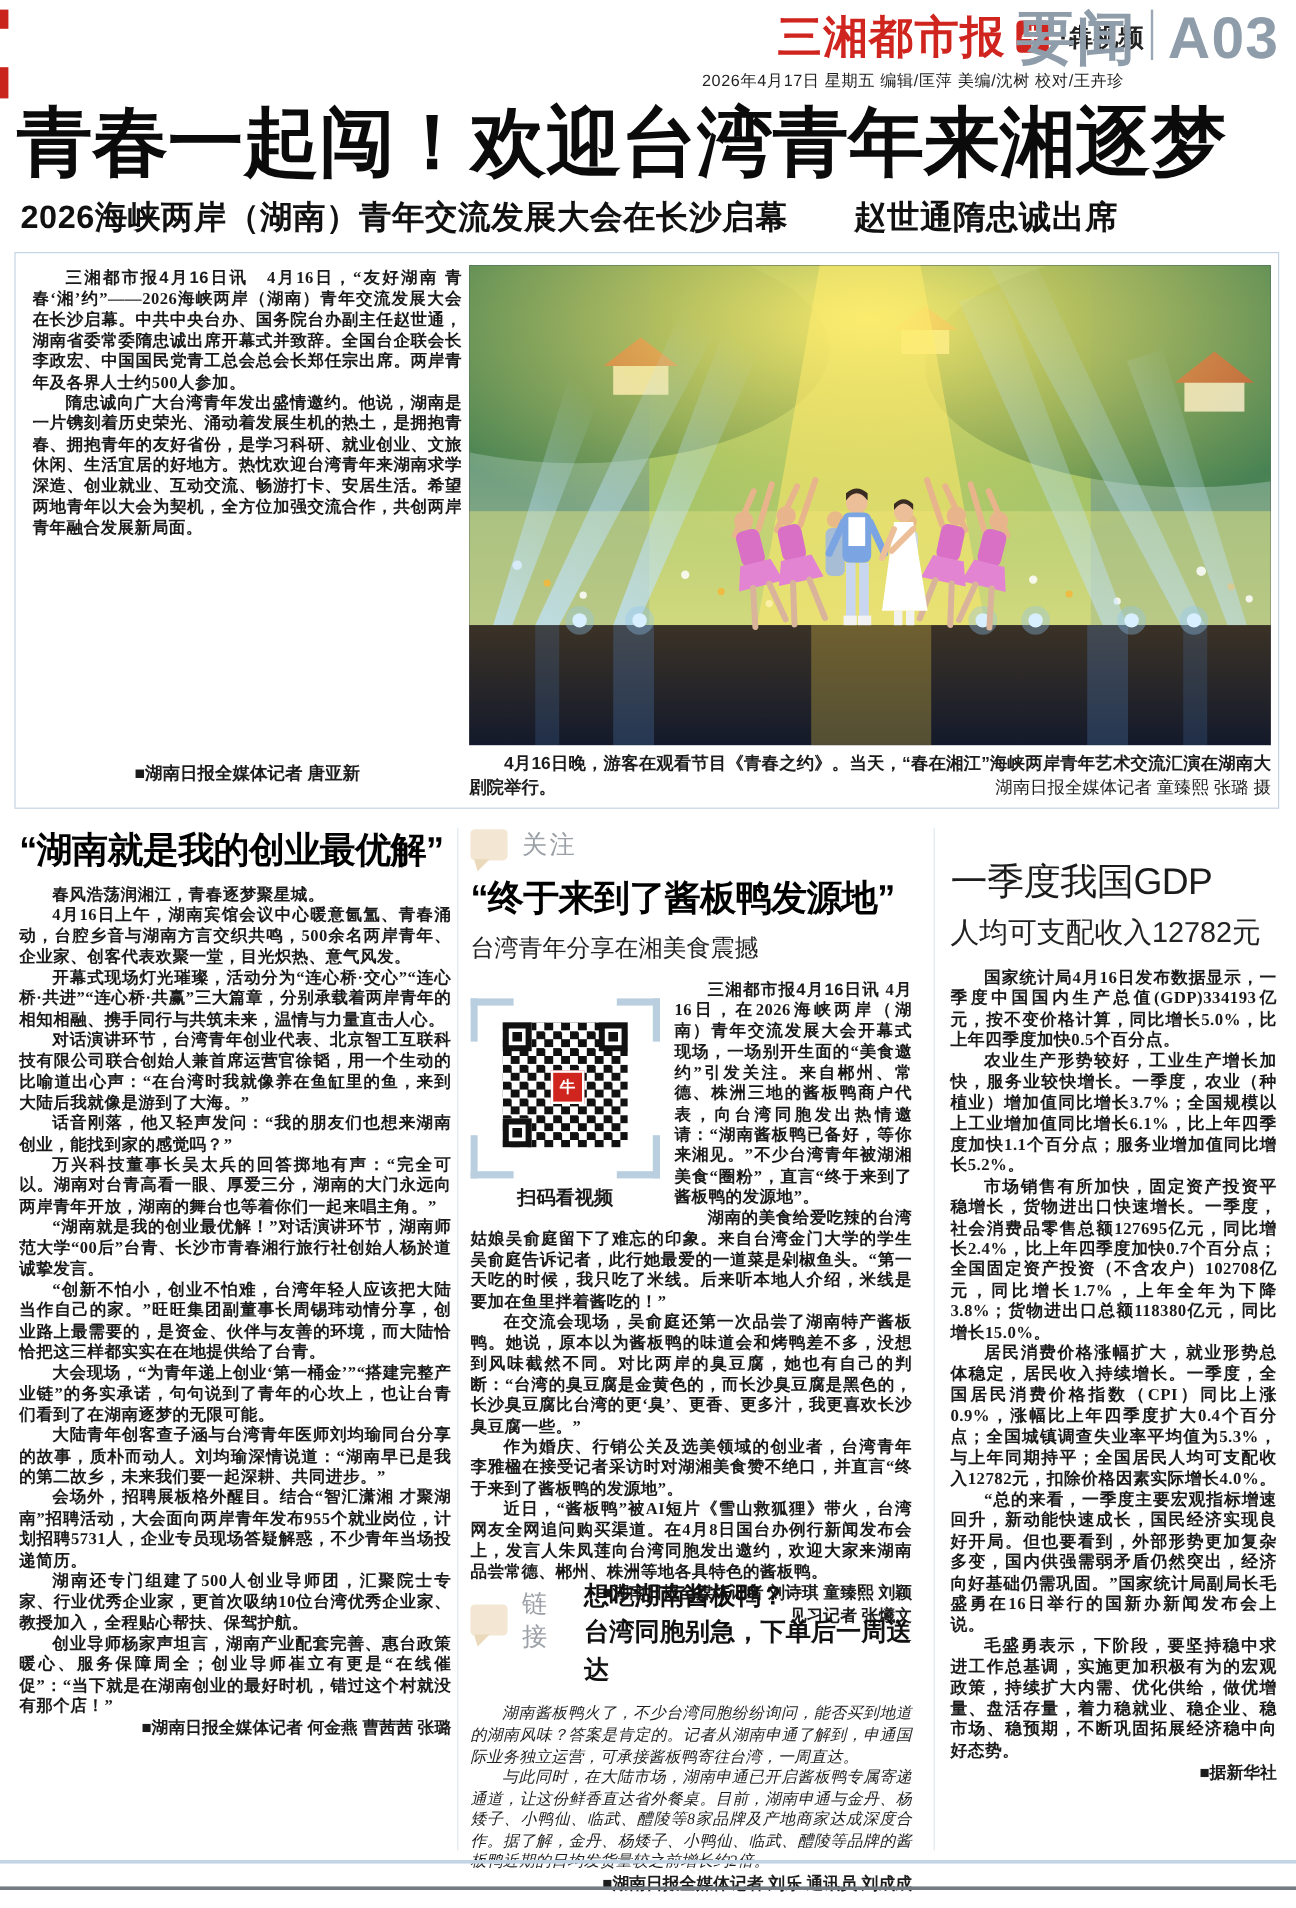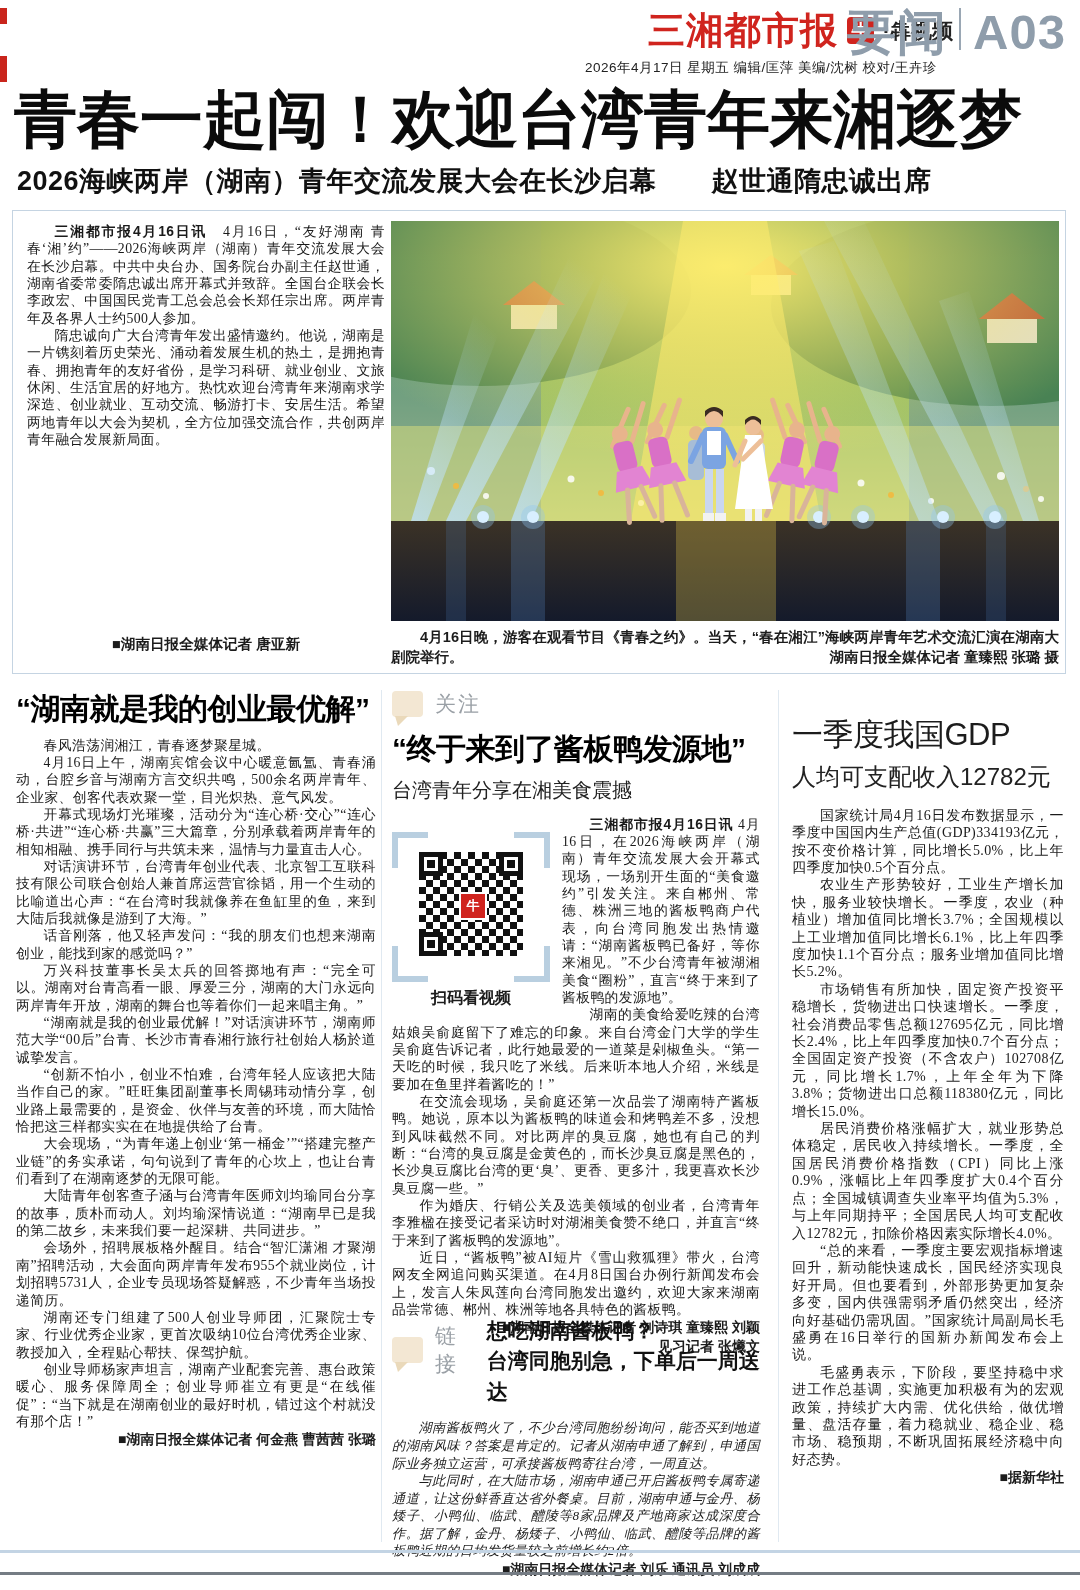--- a/index.html
+++ b/index.html
@@ -26,38 +26,38 @@
   .main-text{position:absolute;left:14px;top:12px;width:358px;height:436px;overflow:hidden;
              font-family:"Liberation Serif",serif;font-size:14.6px;line-height:17.2px;
              text-align:justify;letter-spacing:.6px;}
   .main-text p{margin:0;text-indent:2em;}
   .main-text b{font-family:"Liberation Sans",sans-serif;}
   .credit-line{text-align:center;font-weight:700;font-family:"Liberation Sans",sans-serif;}
   .photo-wrap{position:absolute;left:378px;top:10px;width:668px;height:400px;overflow:hidden;background:#223;}
   .caption{position:absolute;left:378px;top:417px;width:668px;font-size:14.5px;font-weight:700;
            line-height:19.5px;text-align:justify;}
   .caption .cap-text{text-indent:2em;display:block;}
-  .caption .cap-credit{position:absolute;right:0;bottom:0;font-weight:700;}
+  .caption .cap-credit{position:absolute;right:0;bottom:0;font-weight:400;}
   
   .vdiv{position:absolute;width:1px;background:#e0e9f1;top:690px;height:852px;}
   .vd1{left:381px}.vd2{left:778px}
   .col{position:absolute;}
   .col-left{left:16px;top:684px;width:360px;}
   .col-mid{left:392px;top:684px;width:368px;}
   .col-right{left:792px;top:716px;width:272px;}
   .tag-row{display:flex;align-items:center;gap:12px;height:40px;}
   .bubble{width:31px;height:26px;background:#f3e7d3;border-radius:4px;position:relative;flex:none;}
   .bubble::after{content:"";position:absolute;left:3px;bottom:-9px;width:0;height:0;
                  border-style:solid;border-width:10px 10px 0 3px;
                  border-color:#ead9ba transparent transparent transparent;}
   .tag-label{font-size:21px;color:#9aa0a6;letter-spacing:2px;}
   .sec-title{font-size:30px;font-weight:900;color:#000;letter-spacing:-.5px;margin:8px 0 10px;line-height:1.15;}
   .sec-subtitle{font-size:20px;color:#222;margin:0 0 12px;}
   .news{font-family:"Liberation Serif",serif;font-size:13.8px;line-height:17.35px;
-        text-align:justify;letter-spacing:.4px;color:#1a1a1a;}
+        text-align:justify;letter-spacing:.4px;color:#1a1a1a;font-weight:bold;}
   .news p{margin:0;text-indent:2em;}
   .news b{font-family:"Liberation Sans",sans-serif;}
   .credit-r{text-align:right;font-weight:700;font-size:14px;line-height:19px;
             font-family:"Liberation Sans",sans-serif;}
   
   .qr-float{float:left;width:158px;margin:4px 12px 4px 0;position:relative;padding:12px 0 0 0;}
   .qr-frame{position:relative;width:158px;height:150px;}
   .corner{position:absolute;width:30px;height:30px;border:0 solid #b9cfe0;}
   .c-tl{left:0;top:0;border-left-width:6px;border-top-width:6px;}
   .c-tr{right:0;top:0;border-right-width:6px;border-top-width:6px;}

